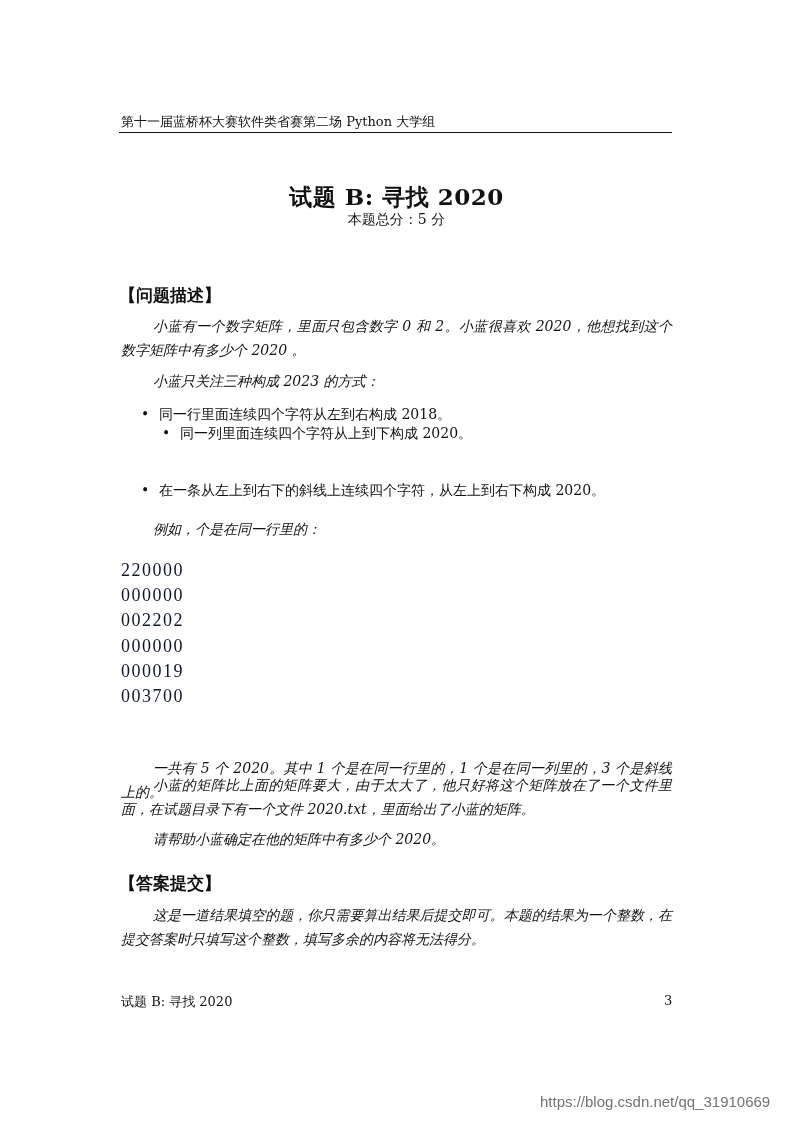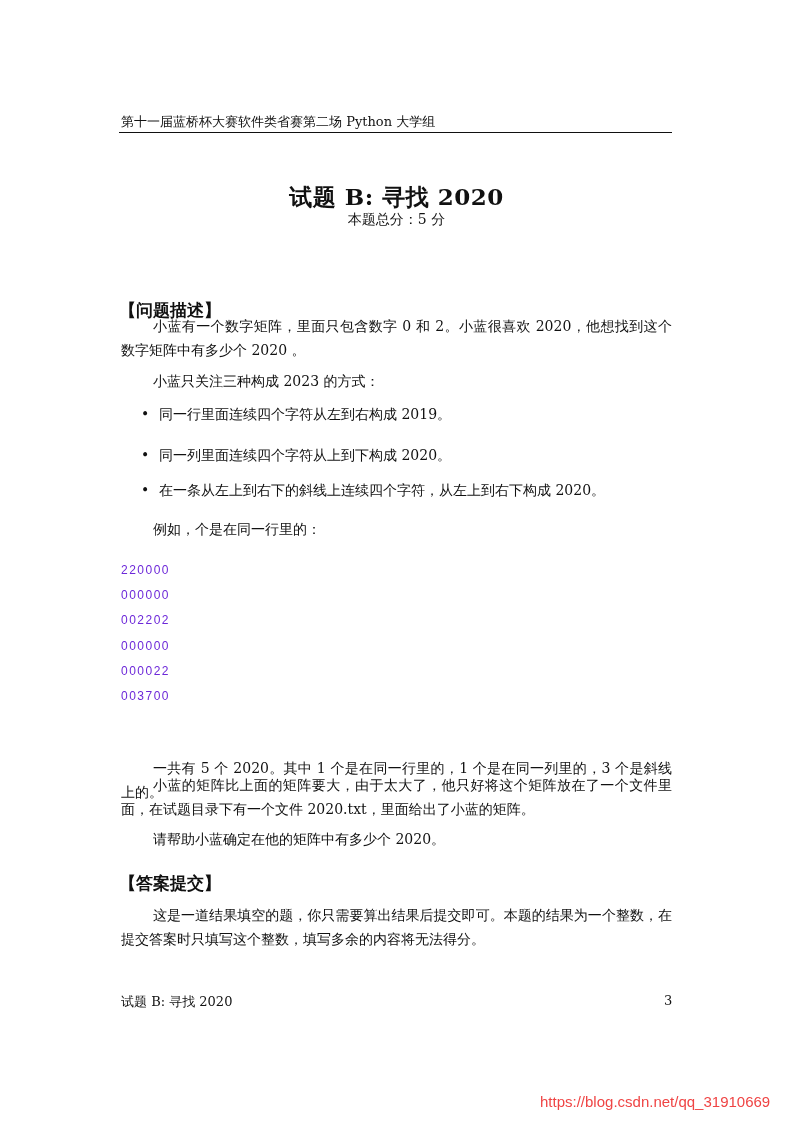--- a/index.html
+++ b/index.html
@@ -30,79 +30,79 @@
 
     .section-heading {
       position: absolute; left: 119px; font-size: 17px; font-weight: bold;
       font-family: "DejaVu Sans", "Liberation Sans", sans-serif;
     }
 
     .para {
       position: absolute; left: 121px; width: 551px;
       font-size: 14px; line-height: 24px; text-align: justify;
     }
-    .indent { text-indent: 32px; }
+    .indent { text-indent: 32px; font-style: italic; }
 
     .bullet {
       position: absolute; left: 141px; font-size: 14px; white-space: nowrap;
     }
     .bullet .dot { display: inline-block; width: 18px; }
 
     .matrix {
       position: absolute; left: 121px; top: 558px;
-      font-family: Liberation Sans, sans-serif;
-      font-size: 12px; letter-spacing: 1.5px; color: #6d28d9;
+      font-family: Liberation Serif, serif;
+      font-size: 18px; letter-spacing: 1.5px; color: #0f172a;
     }
     .matrix-row { height: 25.2px; line-height: 25.2px; }
 
     .footer-left {
       position: absolute; left: 121px; top: 993px; font-size: 13px;
     }
     .footer-right {
       position: absolute; left: 664px; top: 993px; font-size: 13px;
     }
     .watermark {
       position: absolute; left: 540px; top: 1093px;
-      font-family: "Liberation Sans", sans-serif; font-size: 15px; color: #ef4444;
+      font-family: "Liberation Sans", sans-serif; font-size: 15px; color: #737373;
     }
   </style>
 </head>
 <body>
 
 <div class="page">
 
   <div class="running-header">第十一届蓝桥杯大赛软件类省赛第二场 Python 大学组</div>
   <div class="header-rule"></div>
 
   <div class="title">试题 B: 寻找 2020</div>
   <div class="score">本题总分：5 分</div>
 
-  <div class="section-heading" style="top:299px;">【问题描述】</div>
+  <div class="section-heading" style="top:284px;">【问题描述】</div>
 
   <div class="para indent" style="top:314px;">小蓝有一个数字矩阵，里面只包含数字 0 和 2。小蓝很喜欢 2020，他想找到这个数字矩阵中有多少个 2020 。</div>
   <div class="para indent" style="top:369px;">小蓝只关注三种构成 2023 的方式：</div>
 
   <div class="bullet" style="top:406px;">
-    <span class="dot">•</span><span>同一行里面连续四个字符从左到右构成 2019。</span>
+    <span class="dot">•</span><span>同一行里面连续四个字符从左到右构成 2018。</span>
   </div>
-  <div class="bullet" style="top:447px;">
+  <div class="bullet" style="top:425px;margin-left:21px;">
     <span class="dot">•</span><span>同一列里面连续四个字符从上到下构成 2020。</span>
   </div>
   <div class="bullet" style="top:482px;">
     <span class="dot">•</span><span>在一条从左上到右下的斜线上连续四个字符，从左上到右下构成 2020。</span>
   </div>
 
   <div class="para indent" style="top:517px;">例如，个是在同一行里的：</div>
 
   <div class="matrix">
     <div class="matrix-row">220000</div>
     <div class="matrix-row">000000</div>
     <div class="matrix-row">002202</div>
     <div class="matrix-row">000000</div>
-    <div class="matrix-row">000022</div>
+    <div class="matrix-row">000019</div>
     <div class="matrix-row">003700</div>
   </div>
 
   <div class="para indent" style="top:719px;margin-top:37px;">一共有 5 个 2020。其中 1 个是在同一行里的，1 个是在同一列里的，3 个是斜线上的。</div>
   <div class="para indent" style="top:773px;">小蓝的矩阵比上面的矩阵要大，由于太大了，他只好将这个矩阵放在了一个文件里面，在试题目录下有一个文件 2020.txt，里面给出了小蓝的矩阵。</div>
   <div class="para indent" style="top:827px;">请帮助小蓝确定在他的矩阵中有多少个 2020。</div>
 
   <div class="section-heading" style="top:872px;">【答案提交】</div>
   <div class="para indent" style="top:903px;">这是一道结果填空的题，你只需要算出结果后提交即可。本题的结果为一个整数，在提交答案时只填写这个整数，填写多余的内容将无法得分。</div>
 

